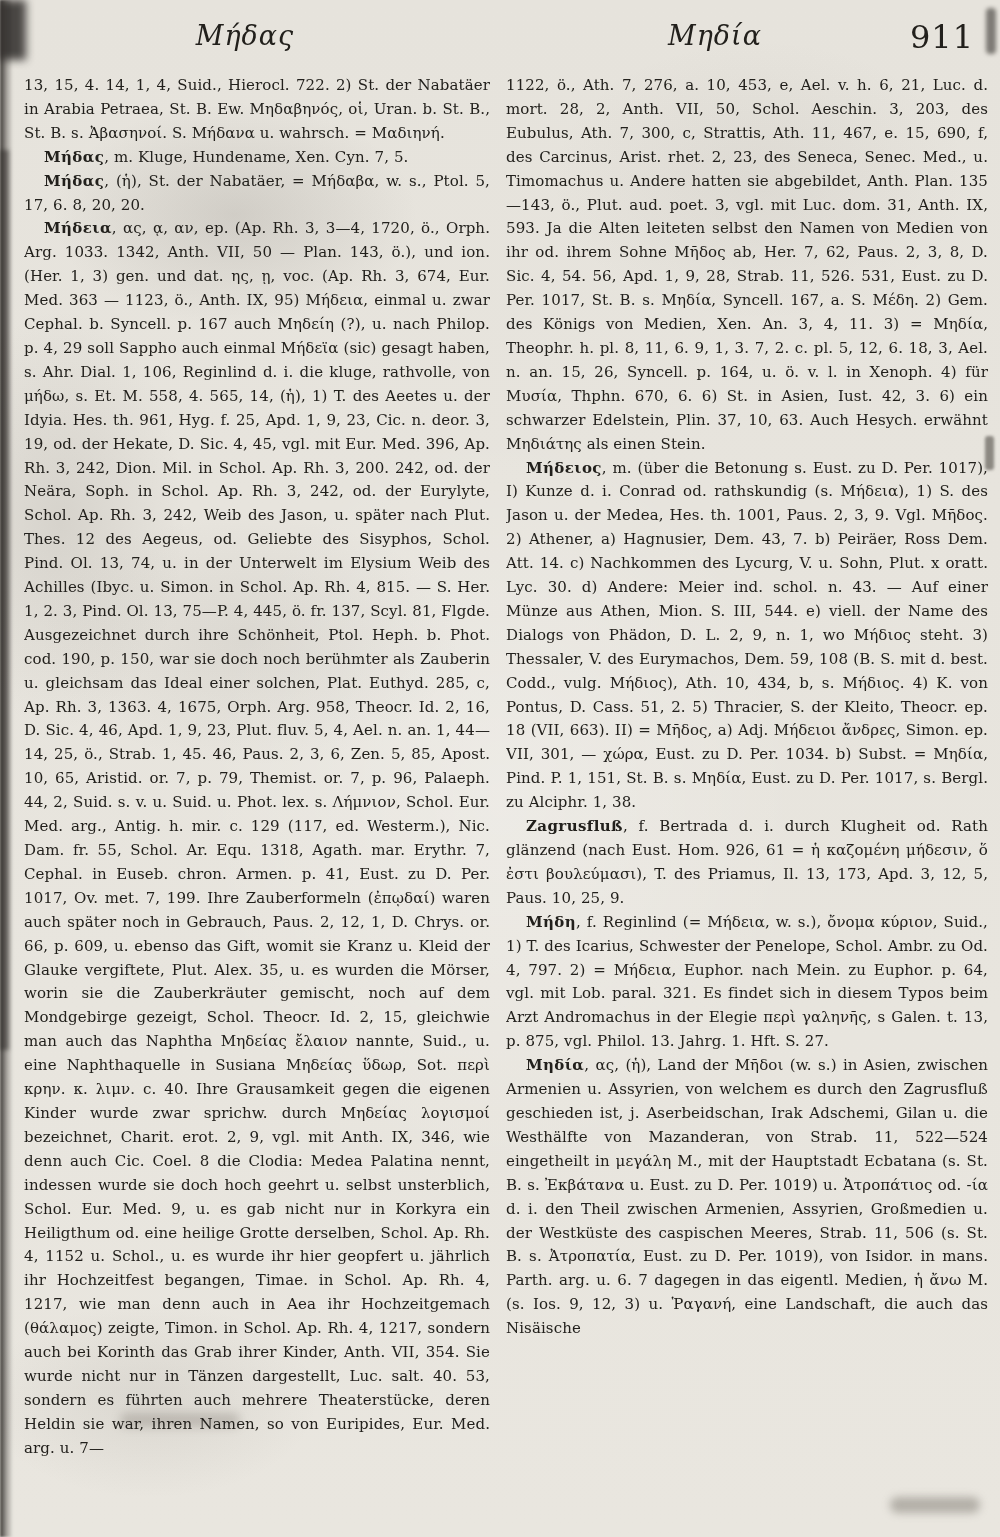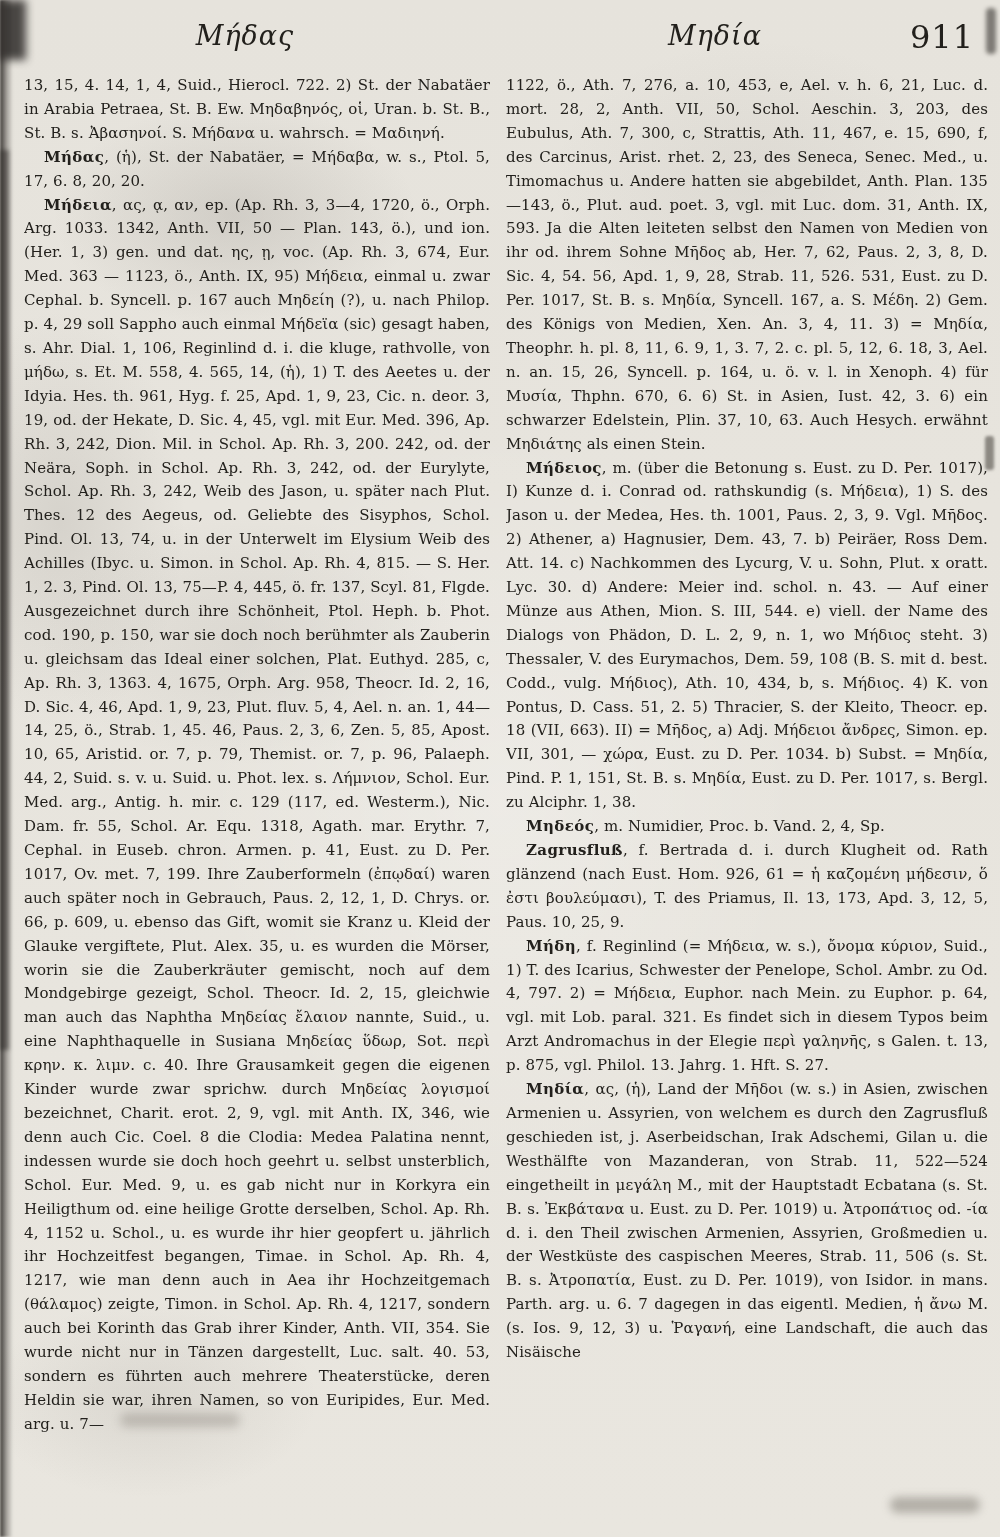--- a/index.html
+++ b/index.html
@@ -93,24 +93,24 @@
 
 <div class="running-head">
   <span class="head-left">Μήδας</span>
   <span class="head-right">Μηδία</span>
   <span class="page-num">911</span>
 </div>
 
 <div class="columns">
   <div class="col col-left">
       <p class="para cont">13, 15, 4. 14, 1, 4, Suid., Hierocl. 722. 2) St. der Nabatäer in Arabia Petraea, St. B. Ew. Μηδαβηνός, οἱ, Uran. b. St. B., St. B. s. Ἀβασηνοί. S. Μήδανα u. wahrsch. = Μαδιηνή.</p>
+      <p class="para entry"><span class="headword">Μήδας</span>, m. Kluge, Hundename, Xen. Cyn. 7, 5.</p>
       <p class="para entry"><span class="headword">Μήδας</span>, (ἡ), St. der Nabatäer, = Μήδαβα, w. s., Ptol. 5, 17, 6. 8, 20, 20.</p>
       <p class="para entry"><span class="headword">Μήδεια</span>, ας, ᾳ, αν, ep. (Ap. Rh. 3, 3—4, 1720, ö., Orph. Arg. 1033. 1342, Anth. VII, 50 — Plan. 143, ö.), und ion. (Her. 1, 3) gen. und dat. ης, ῃ, voc. (Ap. Rh. 3, 674, Eur. Med. 363 — 1123, ö., Anth. IX, 95) Μήδεια, einmal u. zwar Cephal. b. Syncell. p. 167 auch Μηδείη (?), u. nach Philop. p. 4, 29 soll Sappho auch einmal Μήδεϊα (sic) gesagt haben, s. Ahr. Dial. 1, 106, Reginlind d. i. die kluge, rathvolle, von μήδω, s. Et. M. 558, 4. 565, 14, (ἡ), 1) T. des Aeetes u. der Idyia. Hes. th. 961, Hyg. f. 25, Apd. 1, 9, 23, Cic. n. deor. 3, 19, od. der Hekate, D. Sic. 4, 45, vgl. mit Eur. Med. 396, Ap. Rh. 3, 242, Dion. Mil. in Schol. Ap. Rh. 3, 200. 242, od. der Neära, Soph. in Schol. Ap. Rh. 3, 242, od. der Eurylyte, Schol. Ap. Rh. 3, 242, Weib des Jason, u. später nach Plut. Thes. 12 des Aegeus, od. Geliebte des Sisyphos, Schol. Pind. Ol. 13, 74, u. in der Unterwelt im Elysium Weib des Achilles (Ibyc. u. Simon. in Schol. Ap. Rh. 4, 815. — S. Her. 1, 2. 3, Pind. Ol. 13, 75—P. 4, 445, ö. fr. 137, Scyl. 81, Flgde. Ausgezeichnet durch ihre Schönheit, Ptol. Heph. b. Phot. cod. 190, p. 150, war sie doch noch berühmter als Zauberin u. gleichsam das Ideal einer solchen, Plat. Euthyd. 285, c, Ap. Rh. 3, 1363. 4, 1675, Orph. Arg. 958, Theocr. Id. 2, 16, D. Sic. 4, 46, Apd. 1, 9, 23, Plut. fluv. 5, 4, Ael. n. an. 1, 44—14, 25, ö., Strab. 1, 45. 46, Paus. 2, 3, 6, Zen. 5, 85, Apost. 10, 65, Aristid. or. 7, p. 79, Themist. or. 7, p. 96, Palaeph. 44, 2, Suid. s. v. u. Suid. u. Phot. lex. s. Λήμνιον, Schol. Eur. Med. arg., Antig. h. mir. c. 129 (117, ed. Westerm.), Nic. Dam. fr. 55, Schol. Ar. Equ. 1318, Agath. mar. Erythr. 7, Cephal. in Euseb. chron. Armen. p. 41, Eust. zu D. Per. 1017, Ov. met. 7, 199. Ihre Zauberformeln (ἐπῳδαί) waren auch später noch in Gebrauch, Paus. 2, 12, 1, D. Chrys. or. 66, p. 609, u. ebenso das Gift, womit sie Kranz u. Kleid der Glauke vergiftete, Plut. Alex. 35, u. es wurden die Mörser, worin sie die Zauberkräuter gemischt, noch auf dem Mondgebirge gezeigt, Schol. Theocr. Id. 2, 15, gleichwie man auch das Naphtha Μηδείας ἔλαιον nannte, Suid., u. eine Naphthaquelle in Susiana Μηδείας ὕδωρ, Sot. περὶ κρην. κ. λιμν. c. 40. Ihre Grausamkeit gegen die eigenen Kinder wurde zwar sprichw. durch Μηδείας λογισμοί bezeichnet, Charit. erot. 2, 9, vgl. mit Anth. IX, 346, wie denn auch Cic. Coel. 8 die Clodia: Medea Palatina nennt, indessen wurde sie doch hoch geehrt u. selbst unsterblich, Schol. Eur. Med. 9, u. es gab nicht nur in Korkyra ein Heiligthum od. eine heilige Grotte derselben, Schol. Ap. Rh. 4, 1152 u. Schol., u. es wurde ihr hier geopfert u. jährlich ihr Hochzeitfest begangen, Timae. in Schol. Ap. Rh. 4, 1217, wie man denn auch in Aea ihr Hochzeitgemach (θάλαμος) zeigte, Timon. in Schol. Ap. Rh. 4, 1217, sondern auch bei Korinth das Grab ihrer Kinder, Anth. VII, 354. Sie wurde nicht nur in Tänzen dargestellt, Luc. salt. 40. 53, sondern es führten auch mehrere Theaterstücke, deren Heldin sie war, ihren Namen, so von Euripides, Eur. Med. arg. u. 7—</p>
     </div>
   <div class="col col-right">
       <p class="para cont">1122, ö., Ath. 7, 276, a. 10, 453, e, Ael. v. h. 6, 21, Luc. d. mort. 28, 2, Anth. VII, 50, Schol. Aeschin. 3, 203, des Eubulus, Ath. 7, 300, c, Strattis, Ath. 11, 467, e. 15, 690, f, des Carcinus, Arist. rhet. 2, 23, des Seneca, Senec. Med., u. Timomachus u. Andere hatten sie abgebildet, Anth. Plan. 135—143, ö., Plut. aud. poet. 3, vgl. mit Luc. dom. 31, Anth. IX, 593. Ja die Alten leiteten selbst den Namen von Medien von ihr od. ihrem Sohne Μῆδος ab, Her. 7, 62, Paus. 2, 3, 8, D. Sic. 4, 54. 56, Apd. 1, 9, 28, Strab. 11, 526. 531, Eust. zu D. Per. 1017, St. B. s. Μηδία, Syncell. 167, a. S. Μέδη. 2) Gem. des Königs von Medien, Xen. An. 3, 4, 11. 3) = Μηδία, Theophr. h. pl. 8, 11, 6. 9, 1, 3. 7, 2. c. pl. 5, 12, 6. 18, 3, Ael. n. an. 15, 26, Syncell. p. 164, u. ö. v. l. in Xenoph. 4) für Μυσία, Thphn. 670, 6. 6) St. in Asien, Iust. 42, 3. 6) ein schwarzer Edelstein, Plin. 37, 10, 63. Auch Hesych. erwähnt Μηδιάτης als einen Stein.</p>
       <p class="para entry"><span class="headword">Μήδειος</span>, m. (über die Betonung s. Eust. zu D. Per. 1017), I) Kunze d. i. Conrad od. rathskundig (s. Μήδεια), 1) S. des Jason u. der Medea, Hes. th. 1001, Paus. 2, 3, 9. Vgl. Μῆδος. 2) Athener, a) Hagnusier, Dem. 43, 7. b) Peiräer, Ross Dem. Att. 14. c) Nachkommen des Lycurg, V. u. Sohn, Plut. x oratt. Lyc. 30. d) Andere: Meier ind. schol. n. 43. — Auf einer Münze aus Athen, Mion. S. III, 544. e) viell. der Name des Dialogs von Phädon, D. L. 2, 9, n. 1, wo Μήδιος steht. 3) Thessaler, V. des Eurymachos, Dem. 59, 108 (B. S. mit d. best. Codd., vulg. Μήδιος), Ath. 10, 434, b, s. Μήδιος. 4) K. von Pontus, D. Cass. 51, 2. 5) Thracier, S. der Kleito, Theocr. ep. 18 (VII, 663). II) = Μῆδος, a) Adj. Μήδειοι ἄνδρες, Simon. ep. VII, 301, — χώρα, Eust. zu D. Per. 1034. b) Subst. = Μηδία, Pind. P. 1, 151, St. B. s. Μηδία, Eust. zu D. Per. 1017, s. Bergl. zu Alciphr. 1, 38.</p>
-      <p class="para entry"><span class="headword">Μηδεός</span>, m. Numidier, Proc. b. Vand. 2, 4, Sp.</p>
       <p class="para entry"><span class="headword">Zagrusfluß</span>, f. Bertrada d. i. durch Klugheit od. Rath glänzend (nach Eust. Hom. 926, 61 = ἡ καζομένη μήδεσιν, ὅ ἐστι βουλεύμασι), T. des Priamus, Il. 13, 173, Apd. 3, 12, 5, Paus. 10, 25, 9.</p>
       <p class="para entry"><span class="headword">Μήδη</span>, f. Reginlind (= Μήδεια, w. s.), ὄνομα κύριον, Suid., 1) T. des Icarius, Schwester der Penelope, Schol. Ambr. zu Od. 4, 797. 2) = Μήδεια, Euphor. nach Mein. zu Euphor. p. 64, vgl. mit Lob. paral. 321. Es findet sich in diesem Typos beim Arzt Andromachus in der Elegie περὶ γαληνῆς, s Galen. t. 13, p. 875, vgl. Philol. 13. Jahrg. 1. Hft. S. 27.</p>
       <p class="para entry"><span class="headword">Μηδία</span>, ας, (ἡ), Land der Μῆδοι (w. s.) in Asien, zwischen Armenien u. Assyrien, von welchem es durch den Zagrusfluß geschieden ist, j. Aserbeidschan, Irak Adschemi, Gilan u. die Westhälfte von Mazanderan, von Strab. 11, 522—524 eingetheilt in μεγάλη Μ., mit der Hauptstadt Ecbatana (s. St. B. s. Ἐκβάτανα u. Eust. zu D. Per. 1019) u. Ἀτροπάτιος od. -ία d. i. den Theil zwischen Armenien, Assyrien, Großmedien u. der Westküste des caspischen Meeres, Strab. 11, 506 (s. St. B. s. Ἀτροπατία, Eust. zu D. Per. 1019), von Isidor. in mans. Parth. arg. u. 6. 7 dagegen in das eigentl. Medien, ἡ ἄνω Μ. (s. Ios. 9, 12, 3) u. Ῥαγανή, eine Landschaft, die auch das Nisäische</p>
     </div>
 </div>
 
 </body></html>

